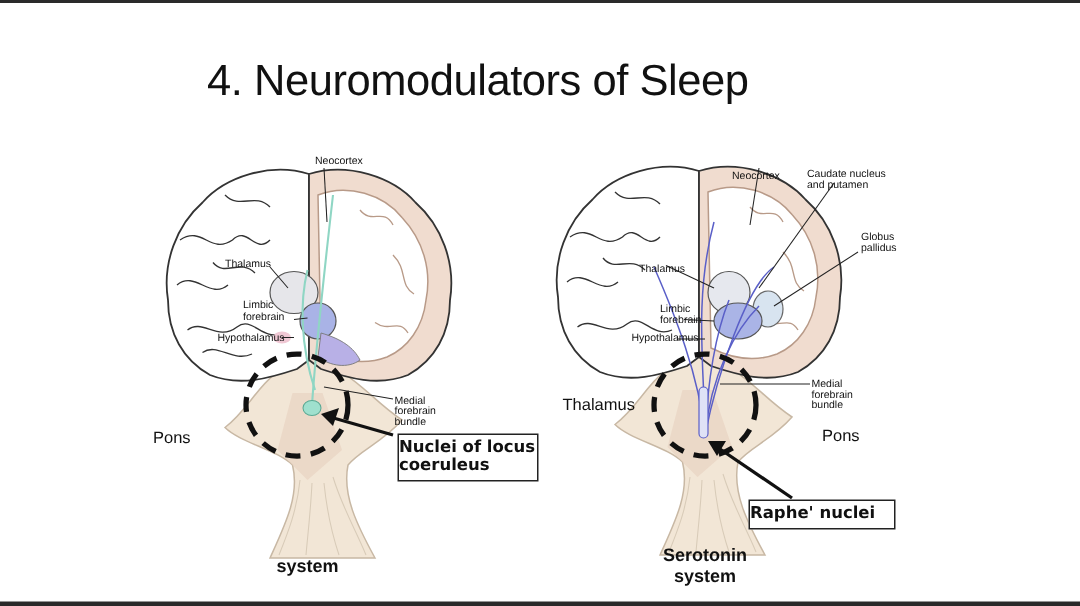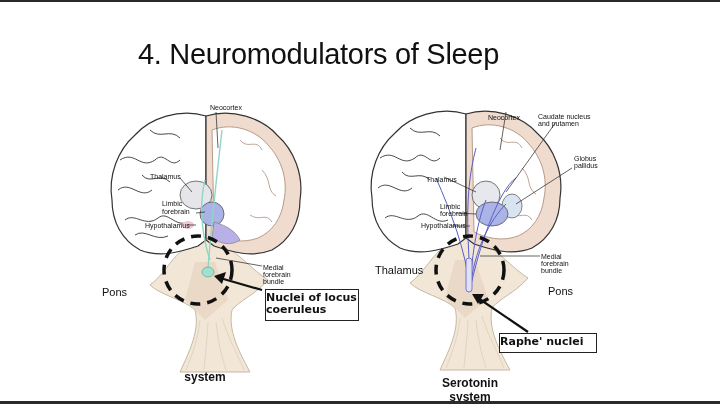--- a/index.html
+++ b/index.html
@@ -158,18 +158,18 @@
 <div class="lbl small" style="left:541px;top:253px;">Medial</div>
 <div class="lbl small" style="left:541px;top:260px;">forebrain</div>
 <div class="lbl small" style="left:541px;top:267px;">bundle</div>
 <div class="lbl mid" style="left:375px;top:264px;">Thalamus</div>
 <div class="lbl mid" style="left:548px;top:285px;">Pons</div>
 
 <div class="callout" style="left:499px;top:333px;width:96px;height:16px;padding-top:2px;">
   <div>Raphe' nuclei</div>
 </div>
 
-<div class="lbl caption" style="left:415px;top:376px;width:110px;">
+<div class="lbl caption" style="left:415px;top:363px;width:110px;">
   <div>Serotonin</div>
   <div>system</div>
 </div>
 
 <div class="botbar"></div>
 
 </body></html>

